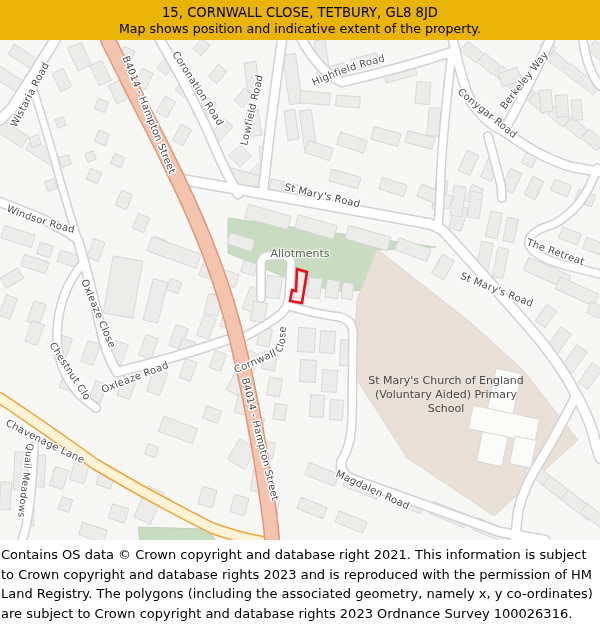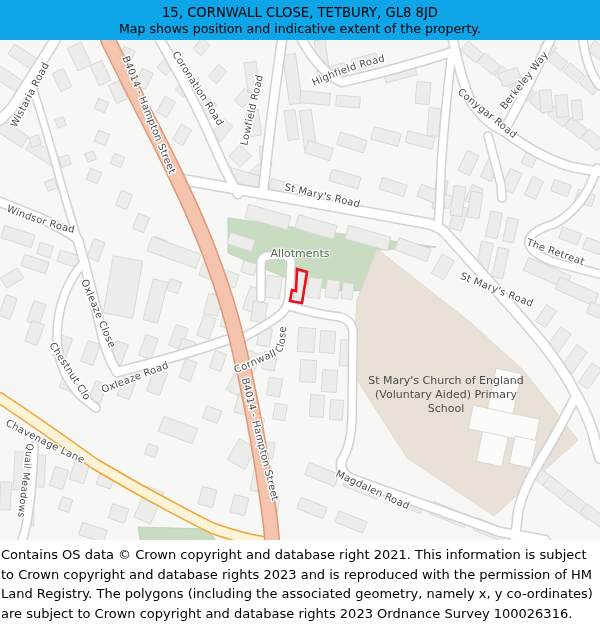--- a/index.html
+++ b/index.html
@@ -1,17 +1,17 @@
 <!DOCTYPE html>
 <html><head>
 <meta charset="utf-8">
 <style>
   html,body{margin:0;padding:0;background:#ffffff;}
   body{width:600px;height:625px;position:relative;font-family:"DejaVu Sans","Liberation Sans",sans-serif;overflow:hidden;}
-  .header{position:absolute;top:0;left:0;width:600px;height:40px;text-align:center;background:#0ea5e9;}
+  .header{position:absolute;top:0;left:0;width:600px;height:40px;text-align:center;background:#eab308;}
   .header .title{font-size:13.2px;color:#000;margin-top:5px;}
   .header .subtitle{font-size:12.6px;color:#000;margin-top:1px;}
   .map-wrap{position:absolute;top:40px;left:0;width:600px;height:500px;}
   .footer{position:absolute;top:543px;left:0;width:598px;padding:2px 1px 0 1px;font-size:13px;line-height:19.5px;color:#000;background:#fff;}
   svg text{font-family:"DejaVu Sans","Liberation Sans",sans-serif;}
   .map-label{font-size:10px;fill:#4d4d4d;paint-order:stroke;stroke:#ffffff;stroke-width:2.8px;stroke-linejoin:round;letter-spacing:.2px;}
   .area-label{font-size:11px;fill:#5c6b5a;paint-order:stroke;stroke:#ffffff;stroke-opacity:.6;stroke-width:2.5px;}
   .school-label{font-size:11px;fill:#4c4c4c;}
   .rd{fill:none;stroke-linecap:round;stroke-linejoin:round;}
 </style>

